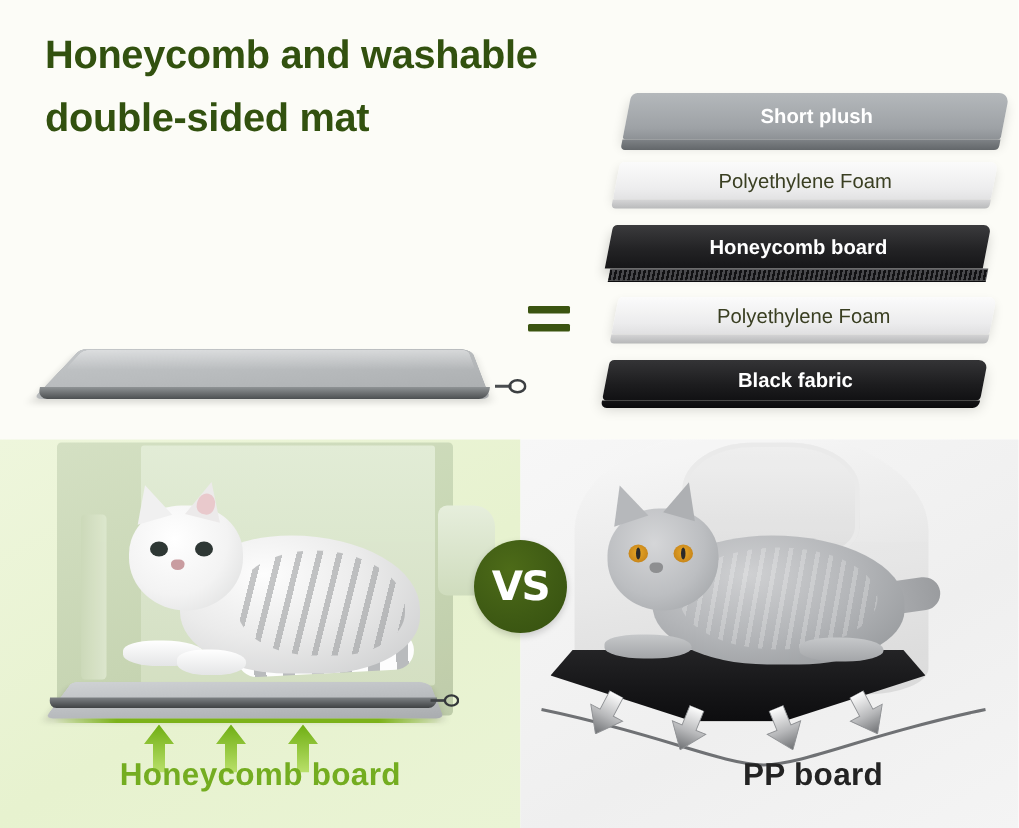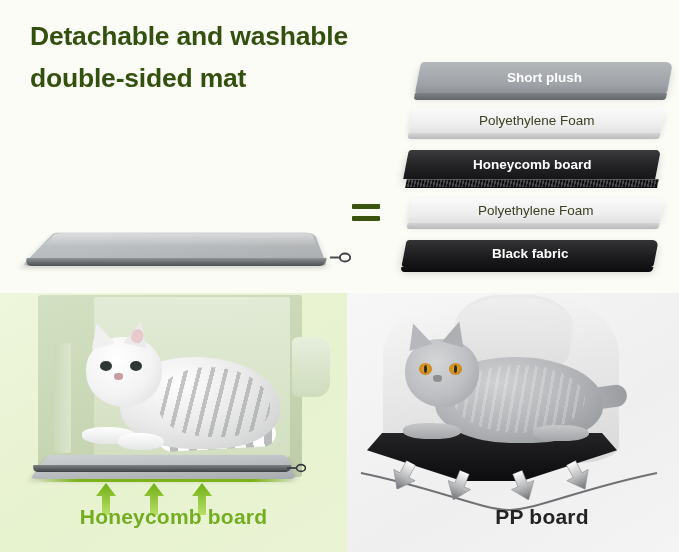--- a/index.html
+++ b/index.html
@@ -352,21 +352,21 @@
     color:#ffffff; font-size:27px; font-weight:bold; letter-spacing:-1px;
     font-family:"DejaVu Sans", sans-serif;
   }
 </style>
 </head>
 <body>
 
 <div id="top-section">
 
   <div id="headline">
-    <div class="title-line" id="title-line-1">Detachable and washable</div>
+    <div class="title-line" id="title-line-1">Honeycomb and washable</div>
     <div class="title-line" id="title-line-2">double-sided mat</div>
   </div>
 
 
   <div id="flat-mat-figure">
     <div id="flat-mat"></div>
     <div id="flat-mat-edge"></div>
     <div id="flat-mat-zipper">
       <svg width="23" height="11" viewBox="0 0 23 11">
         <path d="M2 5.5 L13 5.5" stroke="#4a4d50" stroke-width="2" fill="none"></path>
@@ -512,16 +512,19 @@
         <path d="M13 30 L25 14 L18 14 L18 0 L8 0 L8 14 L1 14 Z" fill="url(#gdn)" stroke="#8d8f92" stroke-width=".6"></path>
       </svg>
     </div>
     <div class="arrow-down" id="arrow-dn-4">
       <svg width="26" height="30" viewBox="0 0 26 30">
         <path d="M13 30 L25 14 L18 14 L18 0 L8 0 L8 14 L1 14 Z" fill="url(#gdn)" stroke="#8d8f92" stroke-width=".6"></path>
       </svg>
     </div>
   </div>
 
+  <div id="vs-badge" style="top:67px;">
+    <span>VS</span>
+  </div>
 
   <div id="label-honeycomb" style="top:212px;">Honeycomb board</div>
   <div id="label-pp" style="top:212px;margin-left:29px;">PP board</div>
 </div>
 
 </body></html>

